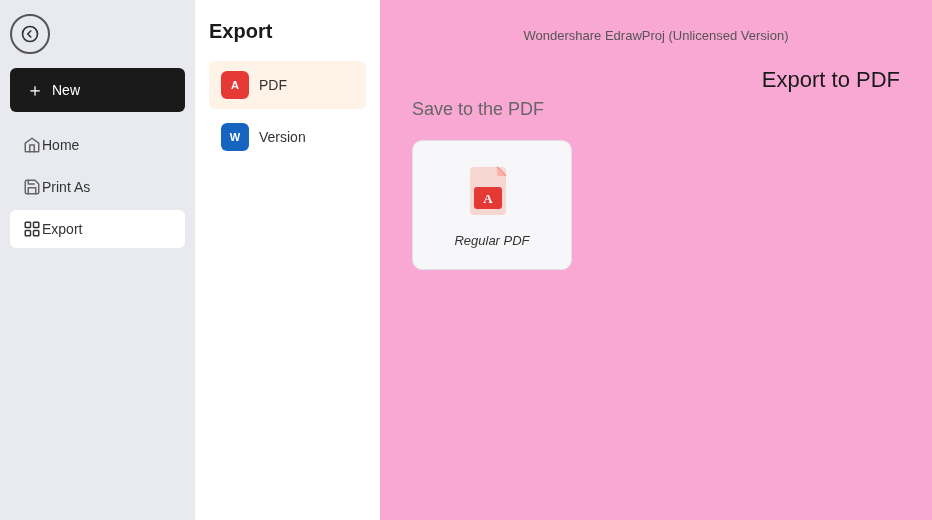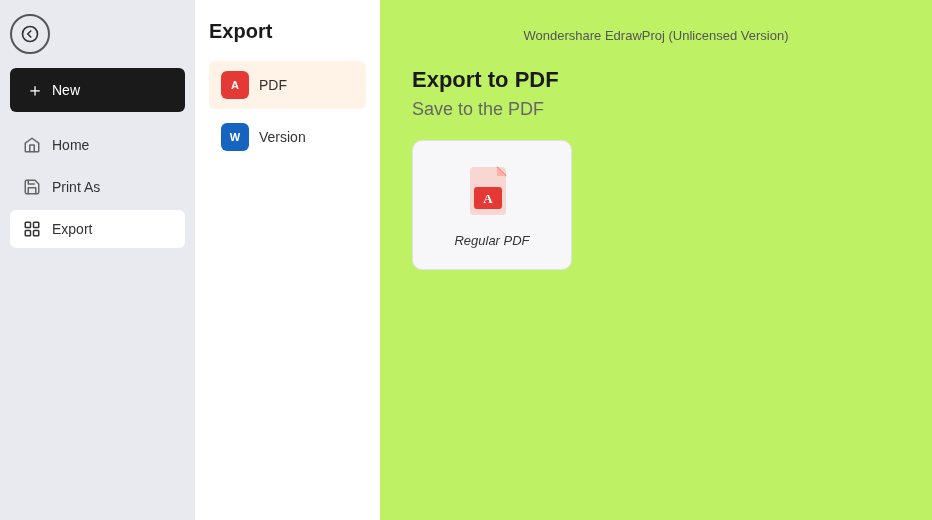--- a/index.html
+++ b/index.html
@@ -56,21 +56,20 @@
       margin-bottom: 10px;
     }
     .new-btn .plus-icon {
       font-size: 18px;
       font-weight: 300;
     }
 
     .sidebar-item {
       display: flex;
       align-items: center;
-      gap: 10px;
       padding: 9px 12px;
       border-radius: 6px;
       cursor: pointer;
       font-size: 14px;
       color: #333;
     }
     .sidebar-item.active {
       background: #fff;
       font-weight: 500;
     }
@@ -142,38 +141,39 @@
     }
     .word-icon-circle span {
       color: #fff;
       font-size: 11px;
       font-weight: 700;
     }
 
     
     .main-content {
       flex: 1;
-      background: #bef264;
+      background: #f9a8d4;
       padding: 28px 32px;
       display: flex;
       flex-direction: column;
     }
 
     .app-title {
       text-align: center;
       font-size: 13px;
       color: #555;
       margin-bottom: 24px;
     }
 
     .export-heading {
       font-size: 22px;
-      font-weight: 700;
+      font-weight: 400;
       color: #1a1a1a;
       margin-bottom: 6px;
+      text-align: right;
     }
     .export-subtitle {
       font-size: 18px;
       color: #666;
       margin-bottom: 20px;
     }
 
     .pdf-card {
       width: 160px;
       height: 130px;

